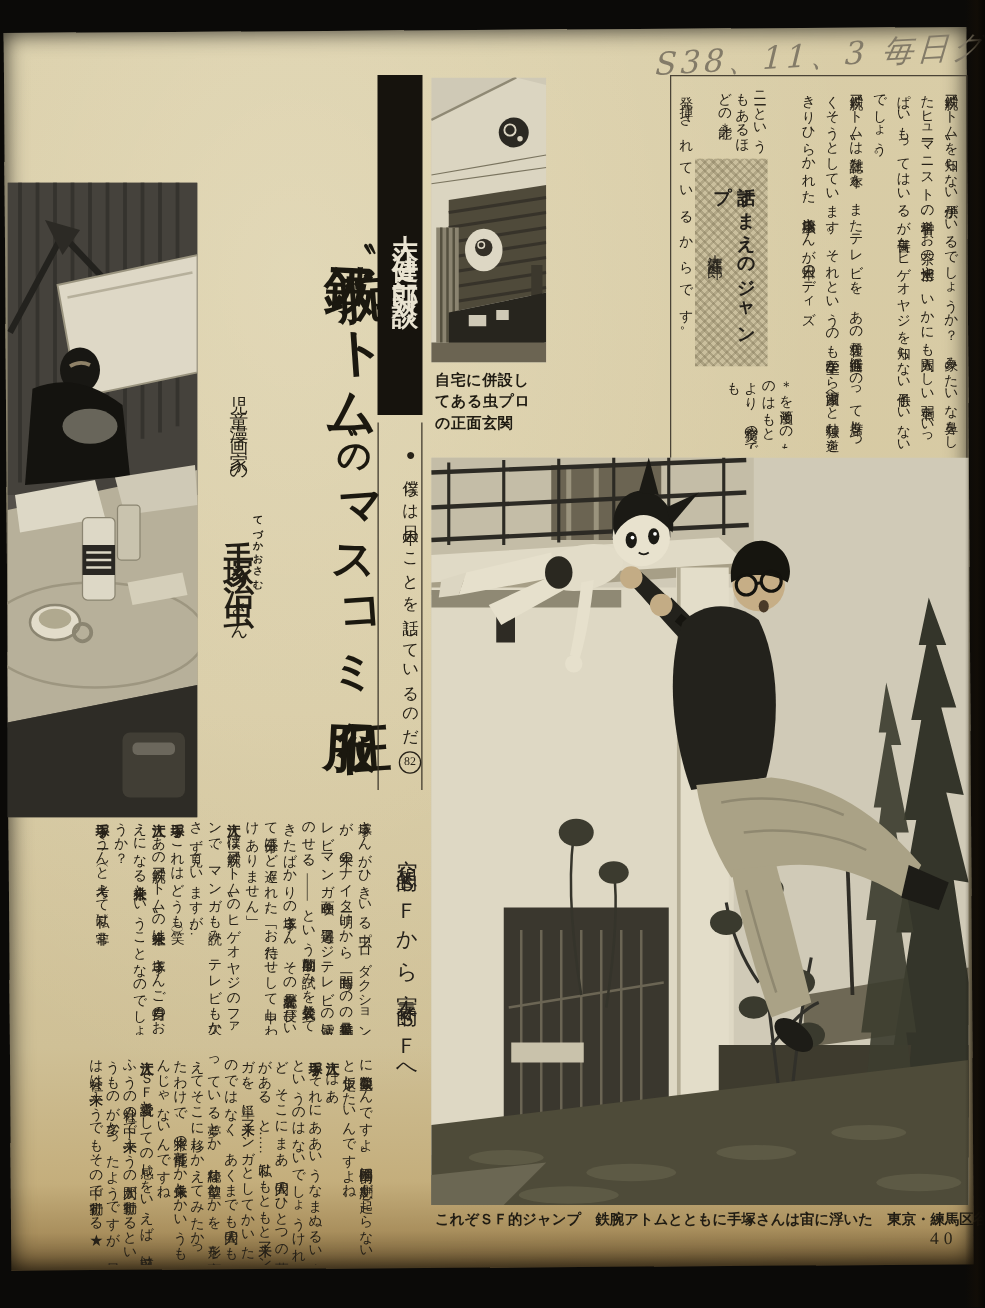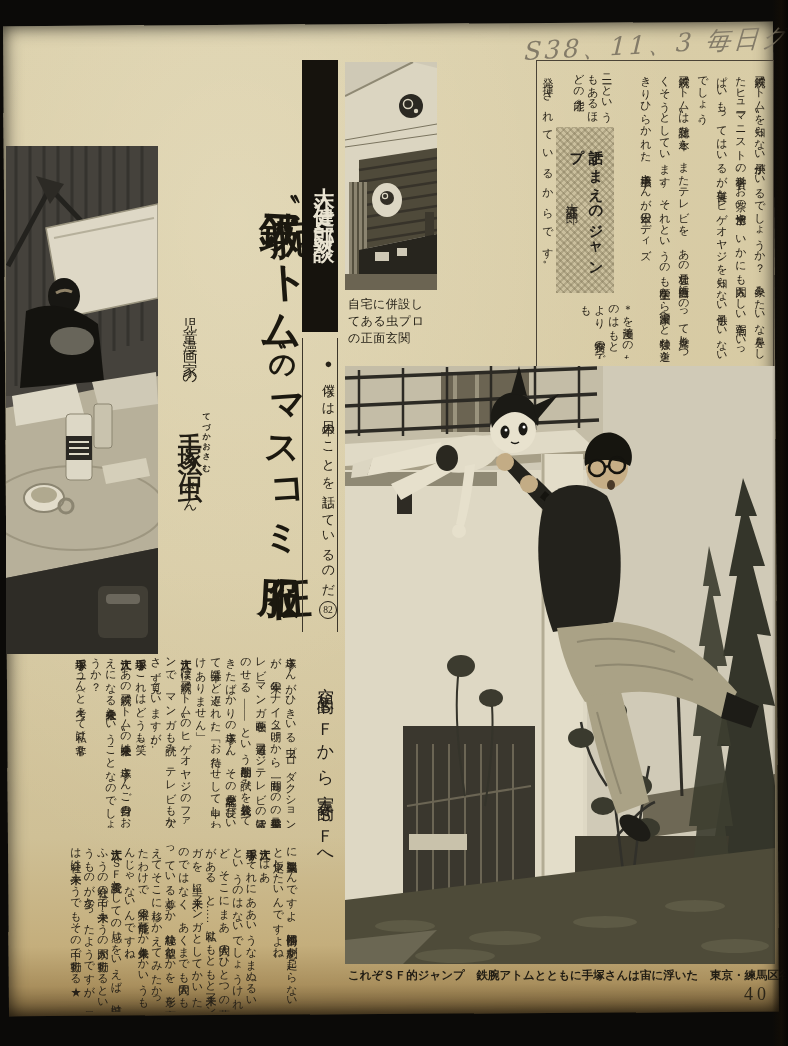--- a/index.html
+++ b/index.html
@@ -92,31 +92,31 @@
   .byline .name{font-size:24px;font-weight:bold;letter-spacing:3px;margin-top:16px;}
   .byline rt{font-size:8px;letter-spacing:1px;}
   .byline .suffix{font-size:14px;letter-spacing:2px;}
   
   .photo{display:block;}
   .studio-photo{left:6px;top:146px;}
   .bldg-photo{left:345px;top:62px;}
   .main-photo{left:345px;top:366px;}
   .bldg-caption{
     left:348px;top:296px;width:84px;
-    font-family:"DejaVu Sans",sans-serif;font-weight:normal;
+    font-family:"DejaVu Sans",sans-serif;font-weight:bold;
     font-size:12px;line-height:17px;color:#201c13;letter-spacing:.5px;
   }
   .main-caption{
     left:348px;top:968px;width:426px;
     font-family:"DejaVu Sans",sans-serif;font-weight:bold;
     font-size:11.5px;color:#201c13;white-space:nowrap;
   }
   .page-num{
     left:744px;top:984px;width:32px;
-    font-size:18px;letter-spacing:4px;color:#2b2518;
+    font-size:14px;letter-spacing:4px;color:#2b2518;
   }
   
   .section-heading{
     left:299px;top:674px;width:38px;height:292px;
     font-size:17px;letter-spacing:5px;color:#24201a;text-orientation:upright;
   }
   .dialogue{color:#262118;font-size:11px;}
   .dialogue p{margin:0;padding:0;}
   .dialogue b{font-weight:bold;}
   .dlg-upper{left:4px;top:650px;width:294px;height:178px;line-height:15px;overflow:hidden;}

